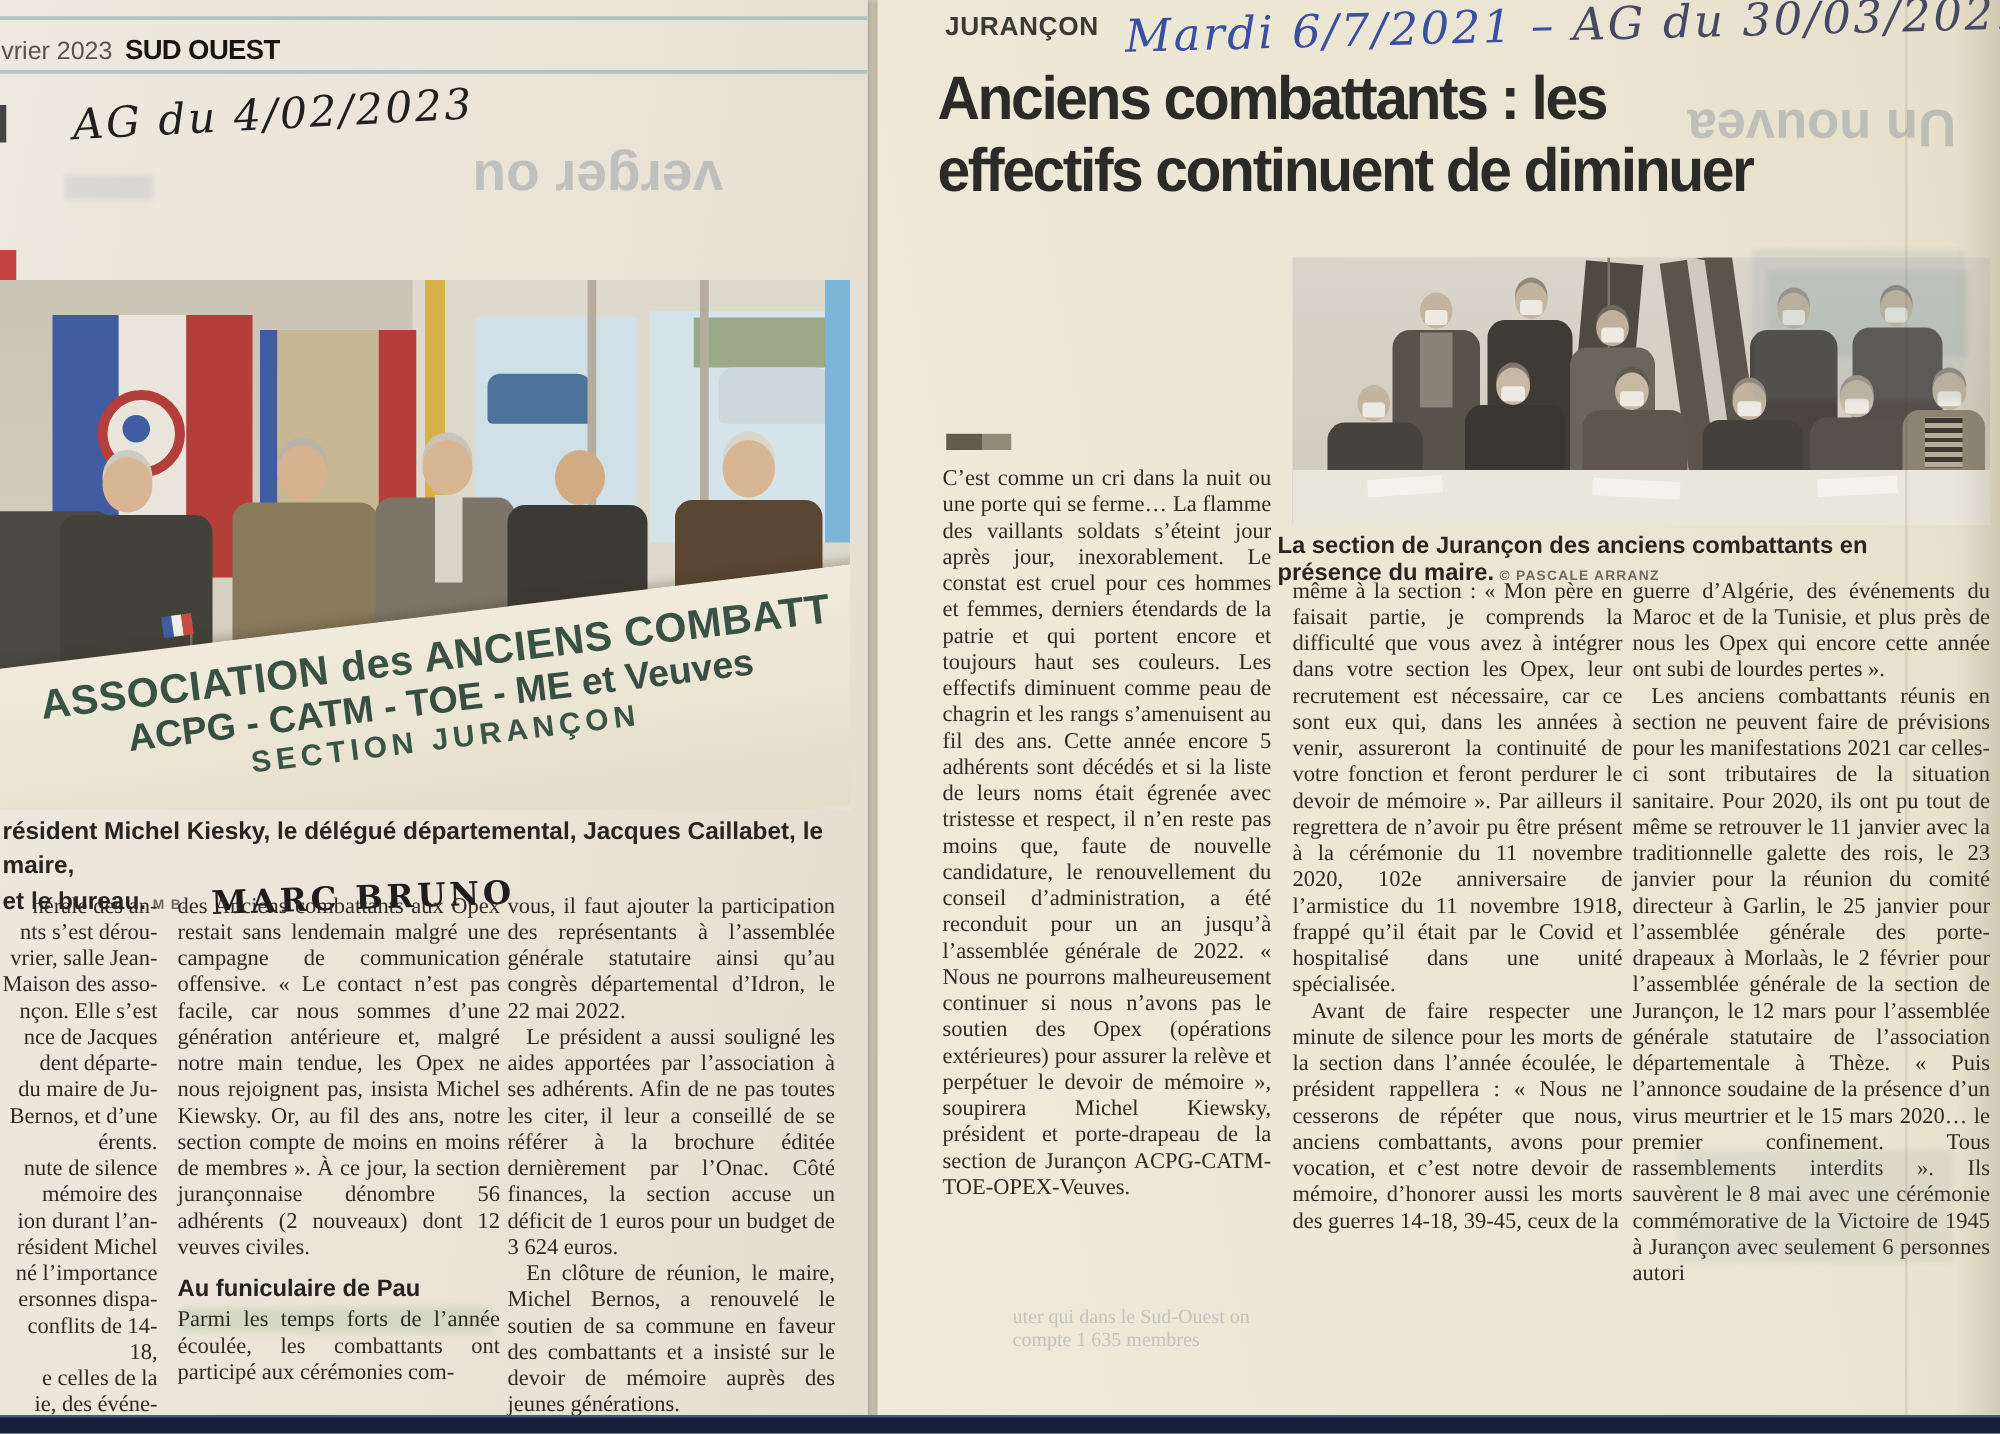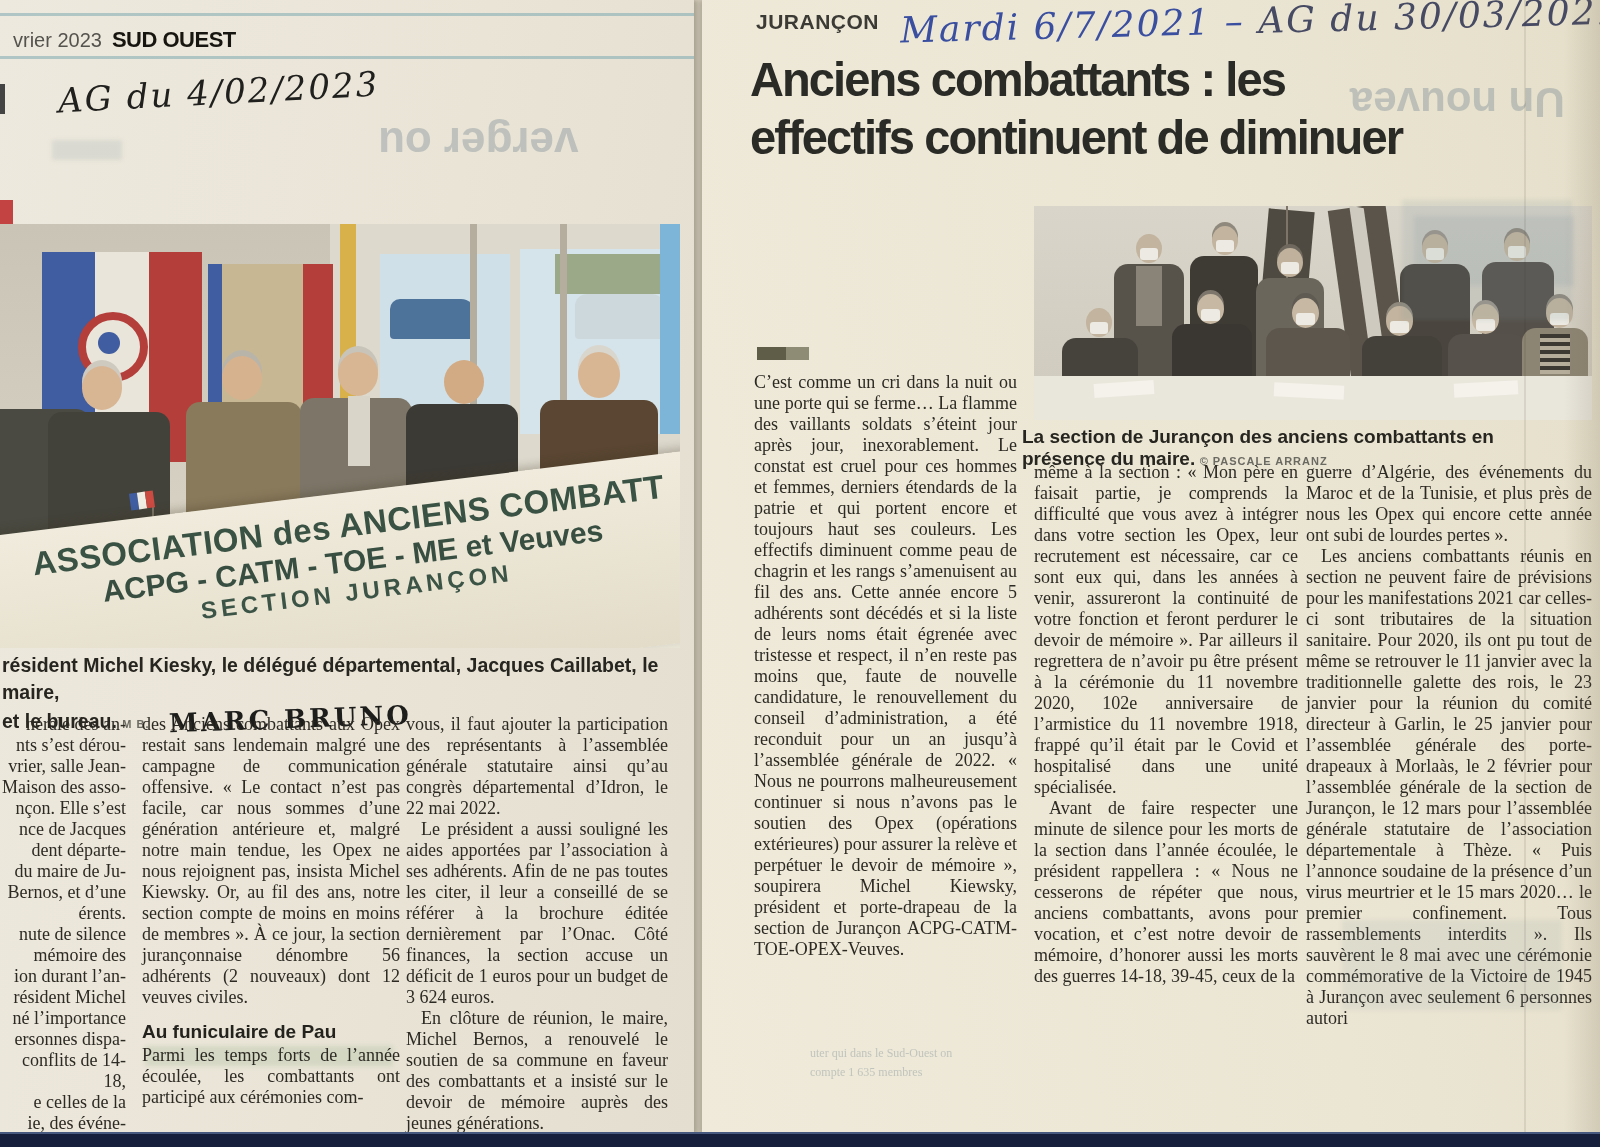--- a/index.html
+++ b/index.html
@@ -13,21 +13,21 @@
   .clip-right{left:702px;width:898px;height:1134px;
      background:linear-gradient(260deg,#e5dfca 0%,#ebe6d4 40%,#efead9 100%);
      box-shadow:-3px 0 5px rgba(90,80,60,.3);}
   .rule{position:absolute;height:3px;background:rgba(113,163,173,.5);}
   .bottom-strip{position:absolute;left:0;bottom:0;width:1600px;height:13px;background:#161f3c;border-top:2px solid #47597f;}
   .fold{position:absolute;top:0;width:2px;height:1134px;background:rgba(60,50,35,.10);}
   .edge-shade{position:absolute;top:0;right:0;width:36px;height:1134px;
      background:linear-gradient(90deg,rgba(0,0,0,0),rgba(110,95,70,.18));}
   
   .sans{font-family:"Liberation Sans",sans-serif;}
-  .masthead{position:absolute;left:13px;top:27px;font-size:20px;color:#55534e;}
+  .masthead{position:absolute;left:1px;top:27px;font-size:20px;color:#55534e;}
   .masthead b{color:#17150f;font-size:22px;letter-spacing:-.5px;margin-left:10px;}
   .hand{font-family:"DejaVu Serif",serif;font-style:italic;}
   .hand-left{position:absolute;left:58px;top:72px;font-size:34px;color:#20201e;transform:rotate(-3deg);letter-spacing:2px;}
   .headline-left{position:absolute;left:2px;top:122px;font-weight:bold;font-size:40px;line-height:47px;color:#41463e;letter-spacing:-.5px;}
   .mirror{transform:rotate(180deg);font-weight:bold;position:absolute;}
   .caption{font-weight:bold;font-size:19.5px;line-height:27px;color:#26251f;}
   .credit{font-size:11px;color:#6b6a62;font-weight:bold;letter-spacing:1px;}
   .serif-col{position:absolute;font-size:18px;line-height:21px;text-align:justify;color:#2d2a24;}
   .serif-col p{margin:0;}
   .serif-col p + p{text-indent:15px;}
@@ -335,21 +335,21 @@
     </div>
 
     <div class="abs sans" style="left:320px;top:426px;width:560px;">
       <span style="font-weight:bold;font-size:19px;color:#26251f;">La section de Jurançon des anciens combattants en présence du maire.</span>
       <span class="credit">© PASCALE ARRANZ</span>
     </div>
 
     <div class="serif-col" style="left:52px;top:372px;width:263px;">
       <p>C’est comme un cri dans la nuit ou une porte qui se ferme… La flamme des vaillants soldats s’éteint jour après jour, inexorablement. Le constat est cruel pour ces hommes et femmes, derniers étendards de la patrie et qui portent encore et toujours haut ses couleurs. Les effectifs diminuent comme peau de chagrin et les rangs s’amenuisent au fil des ans. Cette année encore 5 adhérents sont décédés et si la liste de leurs noms était égrenée avec tristesse et respect, il n’en reste pas moins que, faute de nouvelle candidature, le renouvellement du conseil d’administration, a été reconduit pour un an jusqu’à l’assemblée générale de 2022. « Nous ne pourrons malheureusement continuer si nous n’avons pas le soutien des Opex (opérations extérieures) pour assurer la relève et perpétuer le devoir de mémoire », soupirera Michel Kiewsky, président et porte-drapeau de la section de Jurançon ACPG-CATM-TOE-OPEX-Veuves.</p>
     </div>
-    <div class="serif-col pre bleed-txt" style="left:108px;top:1044px;width:240px;font-size:12px;line-height:19px;text-align:left;filter:blur(.5px);">uter qui dans le Sud-Ouest on
+    <div class="serif-col pre bleed-txt" style="left:108px;top:1044px;width:240px;font-size:16px;line-height:19px;text-align:left;filter:blur(.5px);">uter qui dans le Sud-Ouest on
 compte 1 635 membres</div>
     <div class="serif-col" style="left:332px;top:462px;width:264px;">
       <p>même à la section : « Mon père en faisait partie, je comprends la difficulté que vous avez à intégrer dans votre section les Opex, leur recrutement est nécessaire, car ce sont eux qui, dans les années à venir, assureront la continuité de votre fonction et feront perdurer le devoir de mémoire ». Par ailleurs il regrettera de n’avoir pu être présent à la cérémonie du 11 novembre 2020, 102e anniversaire de l’armistice du 11 novembre 1918, frappé qu’il était par le Covid et hospitalisé dans une unité spécialisée.</p>
       <p>Avant de faire respecter une minute de silence pour les morts de la section dans l’année écoulée, le président rappellera : « Nous ne cesserons de répéter que nous, anciens combattants, avons pour vocation, et c’est notre devoir de mémoire, d’honorer aussi les morts des guerres 14-18, 39-45, ceux de la</p>
     </div>
     <div class="serif-col" style="left:604px;top:462px;width:286px;">
       <p>guerre d’Algérie, des événements du Maroc et de la Tunisie, et plus près de nous les Opex qui encore cette année ont subi de lourdes pertes ».</p>
       <p>Les anciens combattants réunis en section ne peuvent faire de prévisions pour les manifestations 2021 car celles-ci sont tributaires de la situation sanitaire. Pour 2020, ils ont pu tout de même se retrouver le 11 janvier avec la traditionnelle galette des rois, le 23 janvier pour la réunion du comité directeur à Garlin, le 25 janvier pour l’assemblée générale des porte-drapeaux à Morlaàs, le 2 février pour l’assemblée générale de la section de Jurançon, le 12 mars pour l’assemblée générale statutaire de l’association départementale à Thèze. « Puis l’annonce soudaine de la présence d’un virus meurtrier et le 15 mars 2020… le premier confinement. Tous rassemblements interdits ». Ils sauvèrent le 8 mai avec une cérémonie commémorative de la Victoire de 1945 à Jurançon avec seulement 6 personnes autori</p>
     </div>
 

